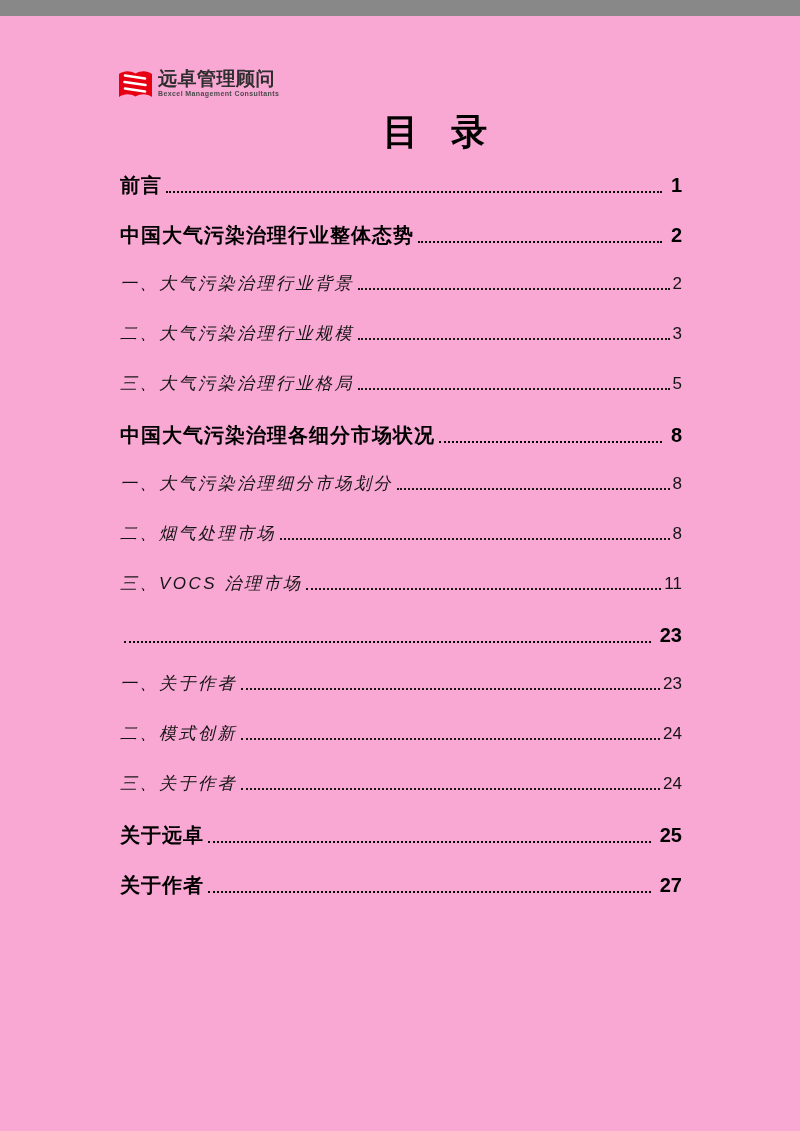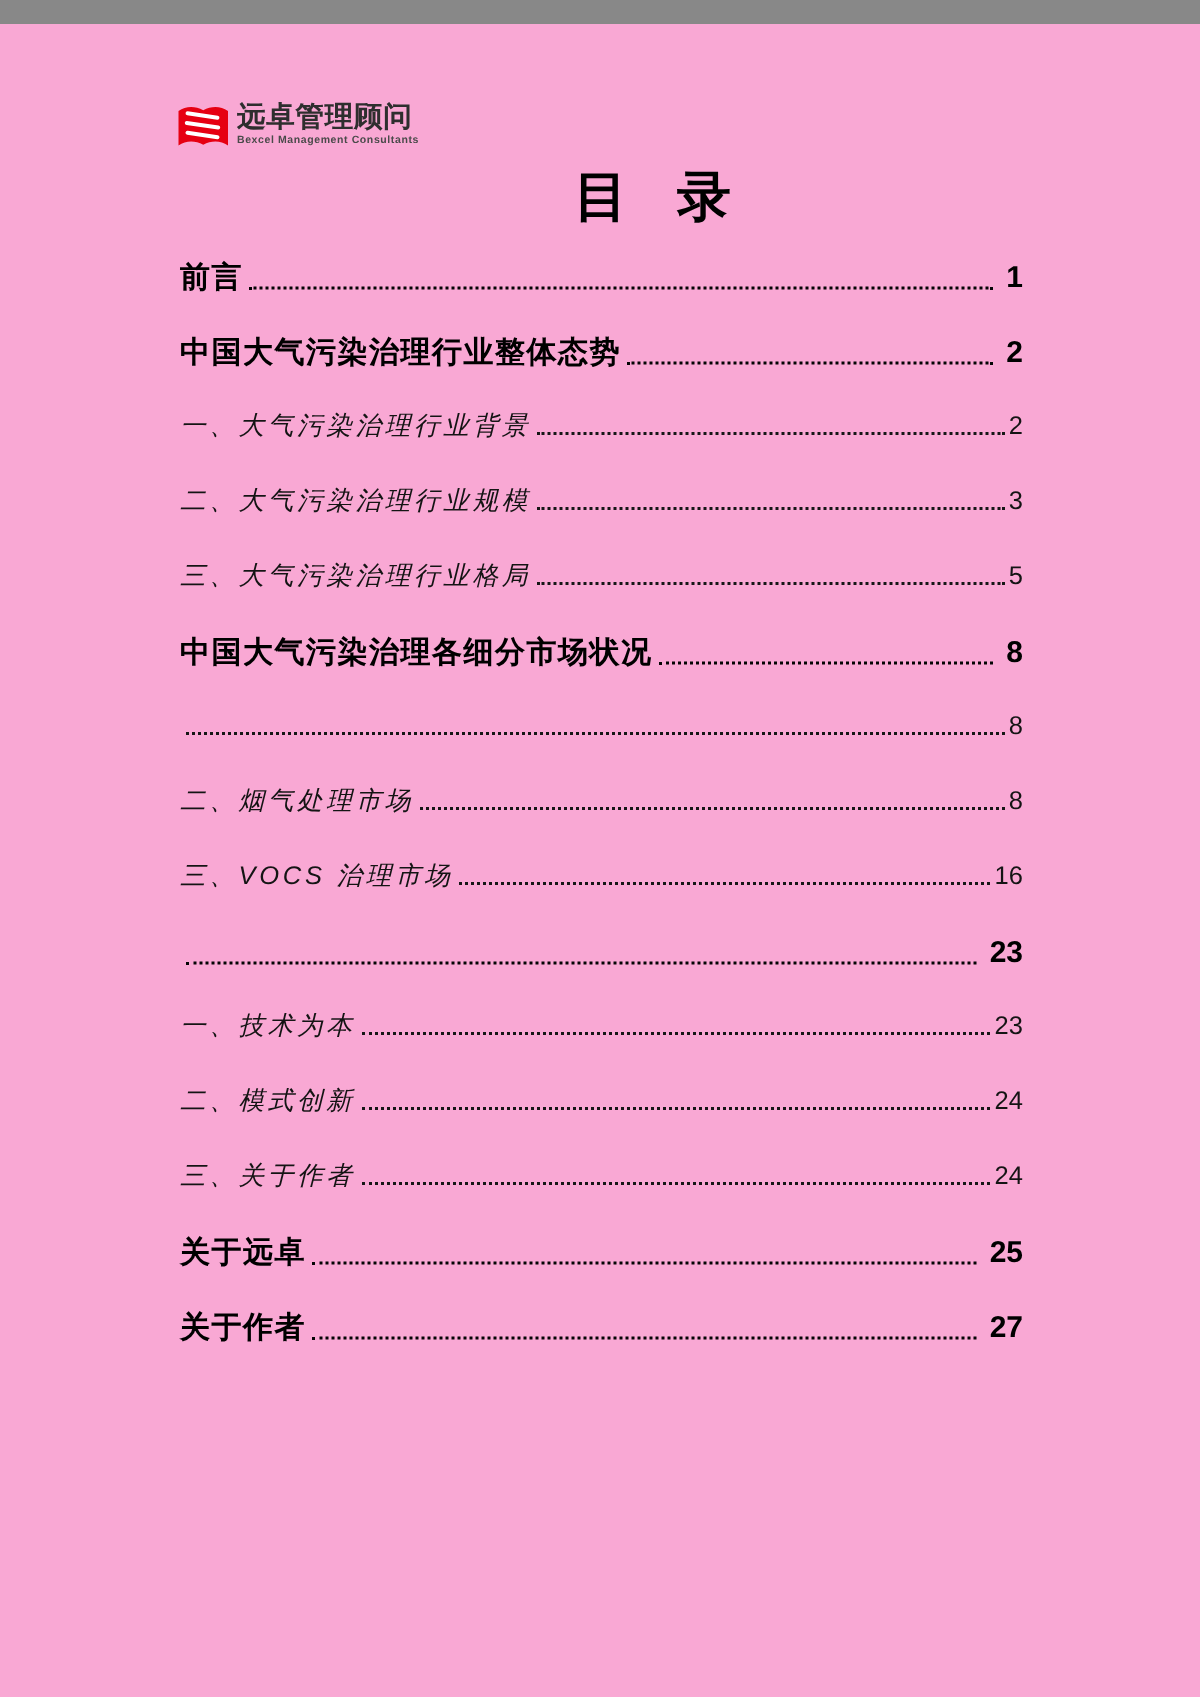--- a/index.html
+++ b/index.html
@@ -119,39 +119,40 @@
         <span class="toc-label">三、大气污染治理行业格局</span>
         <span class="toc-dots"></span>
         <span class="toc-page">5</span>
       </div>
       <div class="toc-row lvl1">
         <span class="toc-label">中国大气污染治理各细分市场状况</span>
         <span class="toc-dots"></span>
         <span class="toc-page">8</span>
       </div>
       <div class="toc-row lvl2">
+        <span class="toc-label">一、大气污染治理细分市场划分</span>
         <span class="toc-dots"></span>
         <span class="toc-page">8</span>
       </div>
       <div class="toc-row lvl2">
         <span class="toc-label">二、烟气处理市场</span>
         <span class="toc-dots"></span>
         <span class="toc-page">8</span>
       </div>
       <div class="toc-row lvl2">
         <span class="toc-label">三、VOCS 治理市场</span>
         <span class="toc-dots"></span>
-        <span class="toc-page">16</span>
+        <span class="toc-page">11</span>
       </div>
       <div class="toc-row lvl1">
         <span class="toc-dots"></span>
         <span class="toc-page">23</span>
       </div>
       <div class="toc-row lvl2">
-        <span class="toc-label">一、技术为本</span>
+        <span class="toc-label">一、关于作者</span>
         <span class="toc-dots"></span>
         <span class="toc-page">23</span>
       </div>
       <div class="toc-row lvl2">
         <span class="toc-label">二、模式创新</span>
         <span class="toc-dots"></span>
         <span class="toc-page">24</span>
       </div>
       <div class="toc-row lvl2">
         <span class="toc-label">三、关于作者</span>

